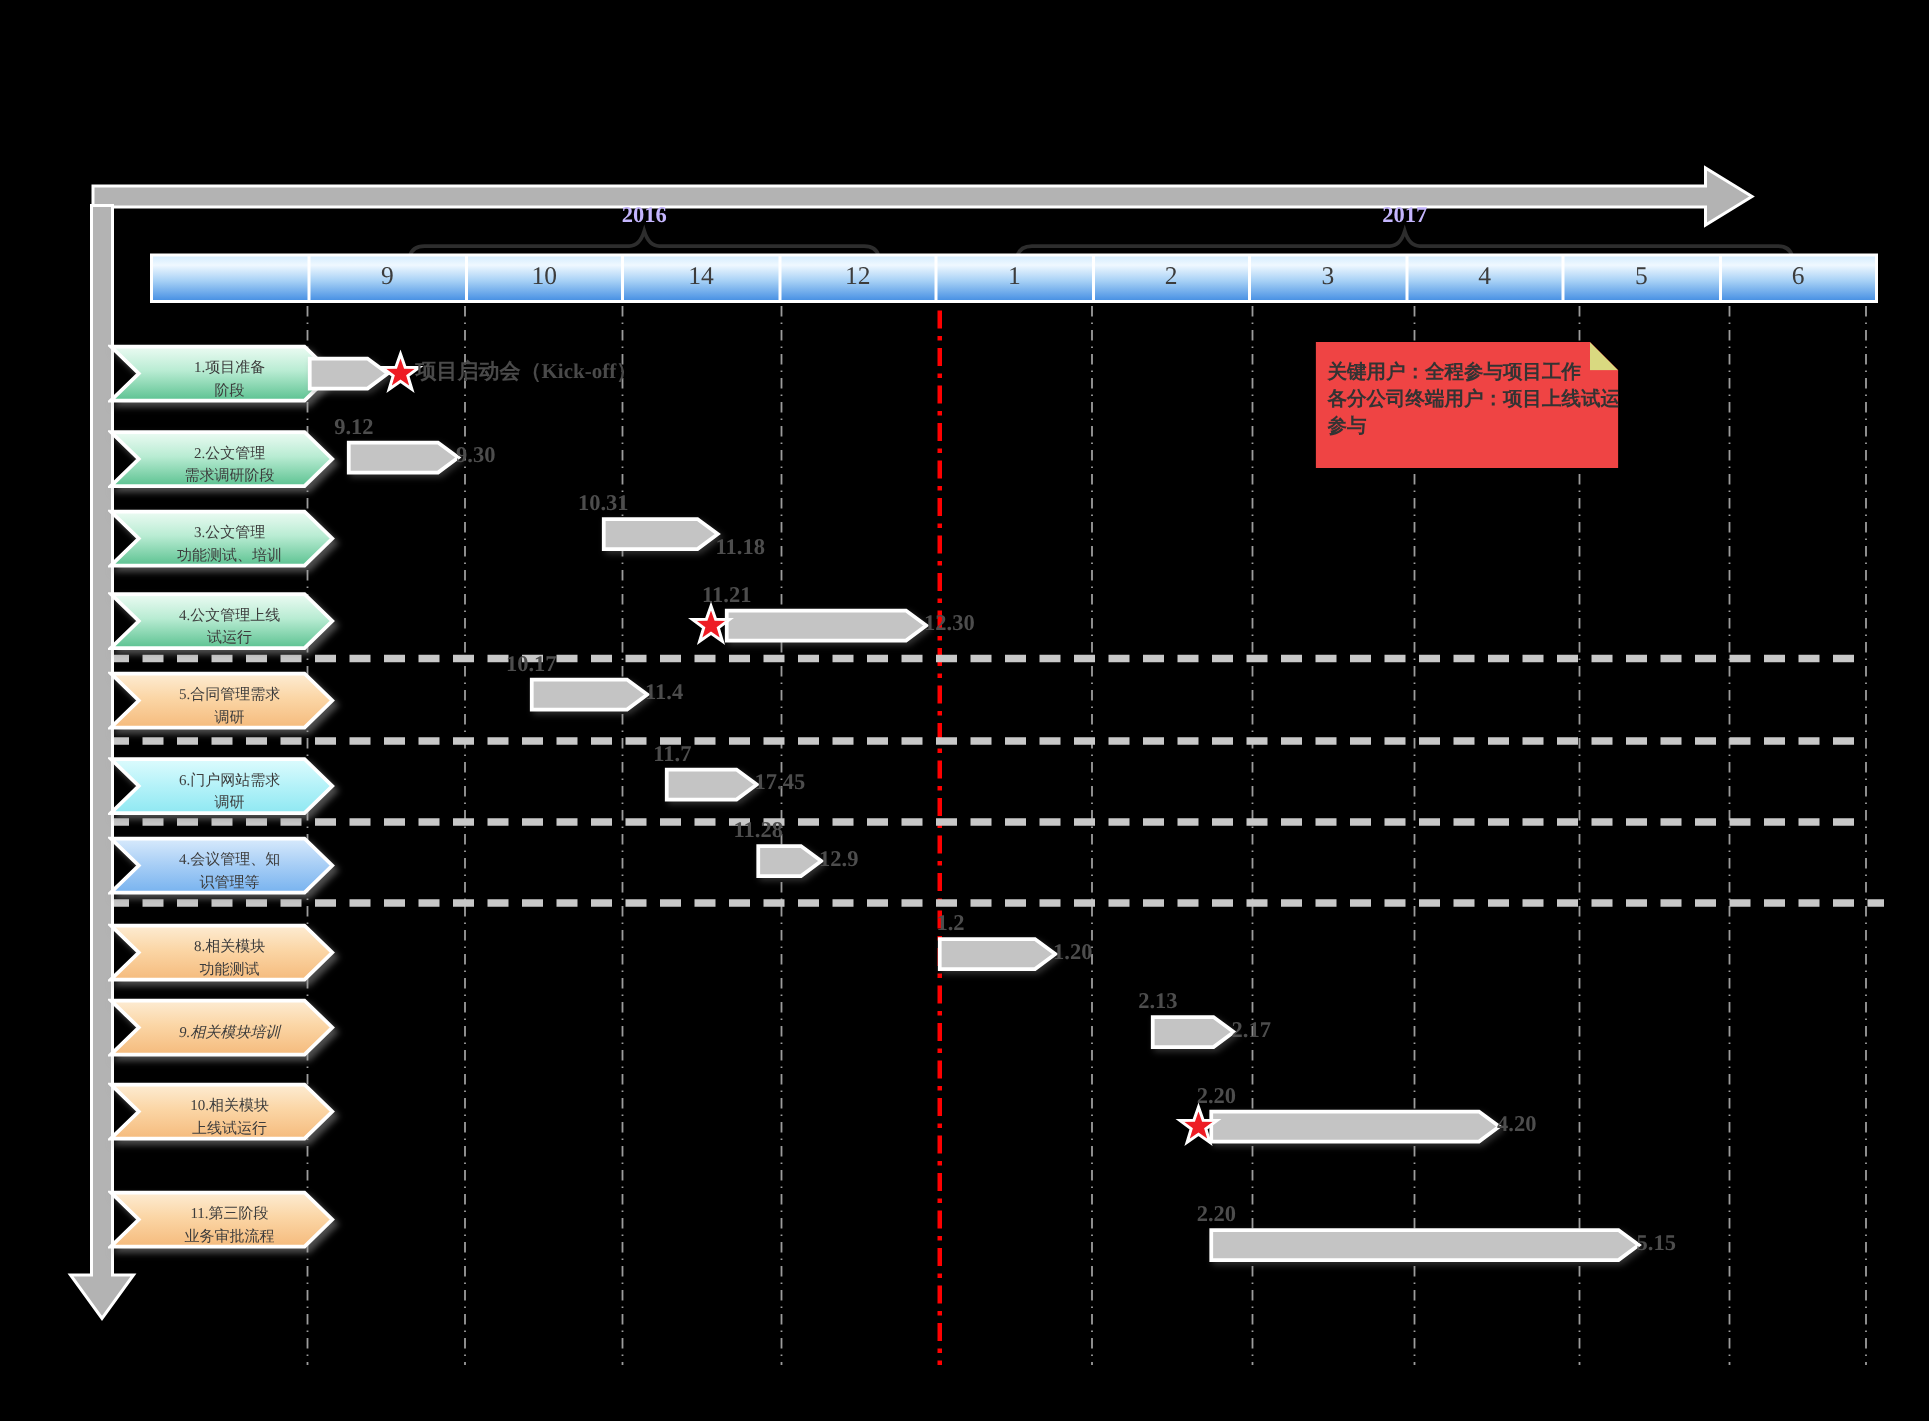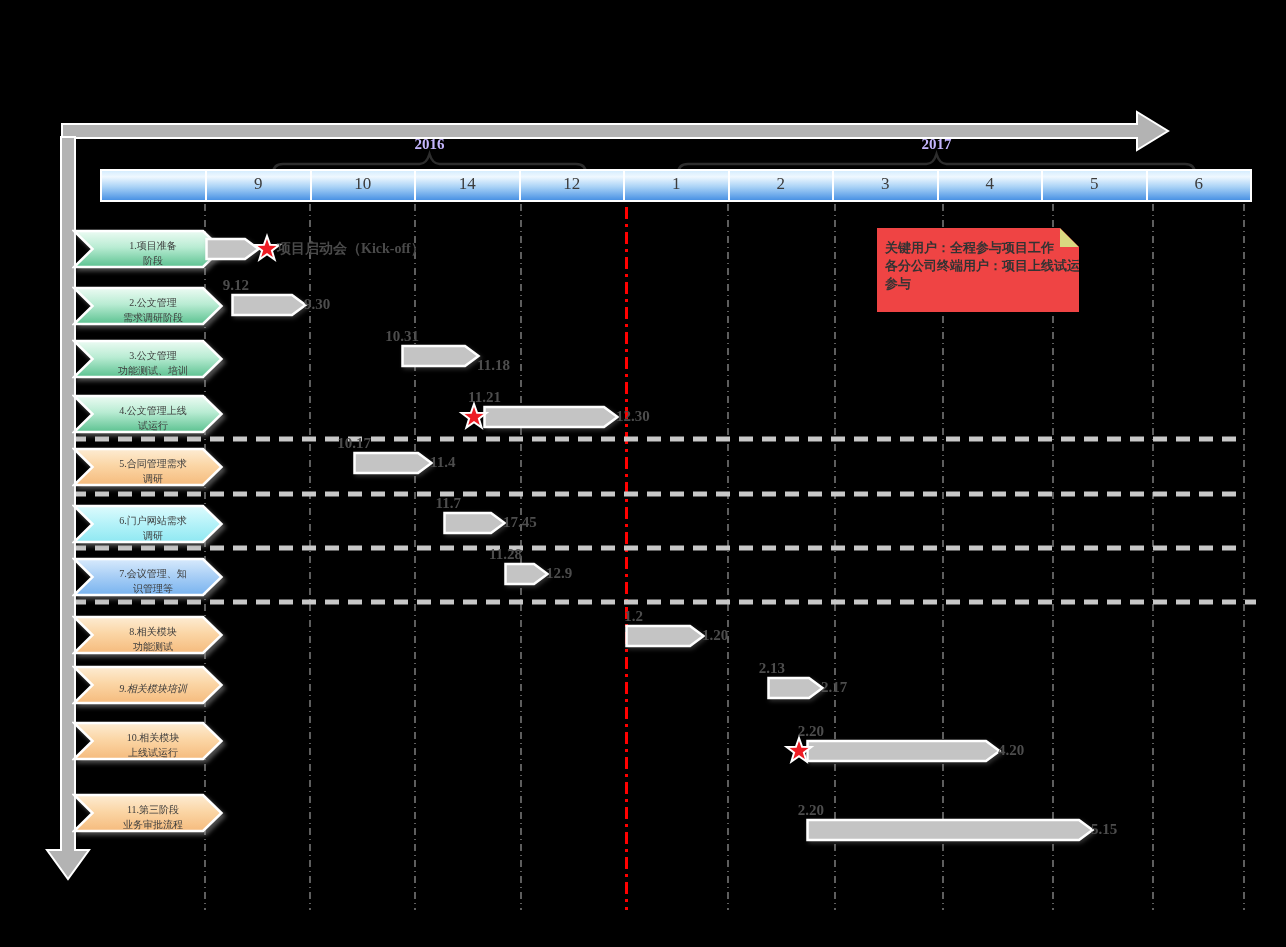--- a/index.html
+++ b/index.html
@@ -164,21 +164,21 @@
       <div class="chev-label" style="left: 72px; top: 504px;">6.门户网站需求
 调研</div>
       <svg class="bar" width="65" height="26" style="left: 442px; top: 510px;">
         <polygon points="2.5,3 49,3 62.5,13 49,23 2.5,23" fill="#c4c4c4" stroke="#fff" stroke-width="2.5"></polygon>
       </svg>
       <div class="date-label date-start" style="left: 381px; top: 495px;">11.7</div>
       <div class="date-label" style="left: 503px; top: 514px;">17.45</div>
       <svg class="chev" width="152" height="40" style="left: 72px; top: 557px;">
         <polygon points="2,2 131,2 149.5,20 131,38 2,38 20.5,20" fill="url(#grad-blue)" stroke="#fff" stroke-width="2.5"></polygon>
       </svg>
-      <div class="chev-label" style="left: 72px; top: 557px;">7.会议管理、知
+      <div class="chev-label" style="left: 72px; top: 557px;">4.会议管理、知
 识管理等</div>
       <svg class="bar" width="47" height="26" style="left: 503px; top: 561px;">
         <polygon points="2.5,3 31,3 44.5,13 31,23 2.5,23" fill="#c4c4c4" stroke="#fff" stroke-width="2.5"></polygon>
       </svg>
       <div class="date-label date-start" style="left: 442px; top: 546px;">11.28</div>
       <div class="date-label" style="left: 546px; top: 565px;">12.9</div>
       <svg class="chev" width="152" height="40" style="left: 72px; top: 615px;">
         <polygon points="2,2 131,2 149.5,20 131,38 2,38 20.5,20" fill="url(#grad-orange)" stroke="#fff" stroke-width="2.5"></polygon>
       </svg>
       <div class="chev-label" style="left: 72px; top: 615px;">8.相关模块

